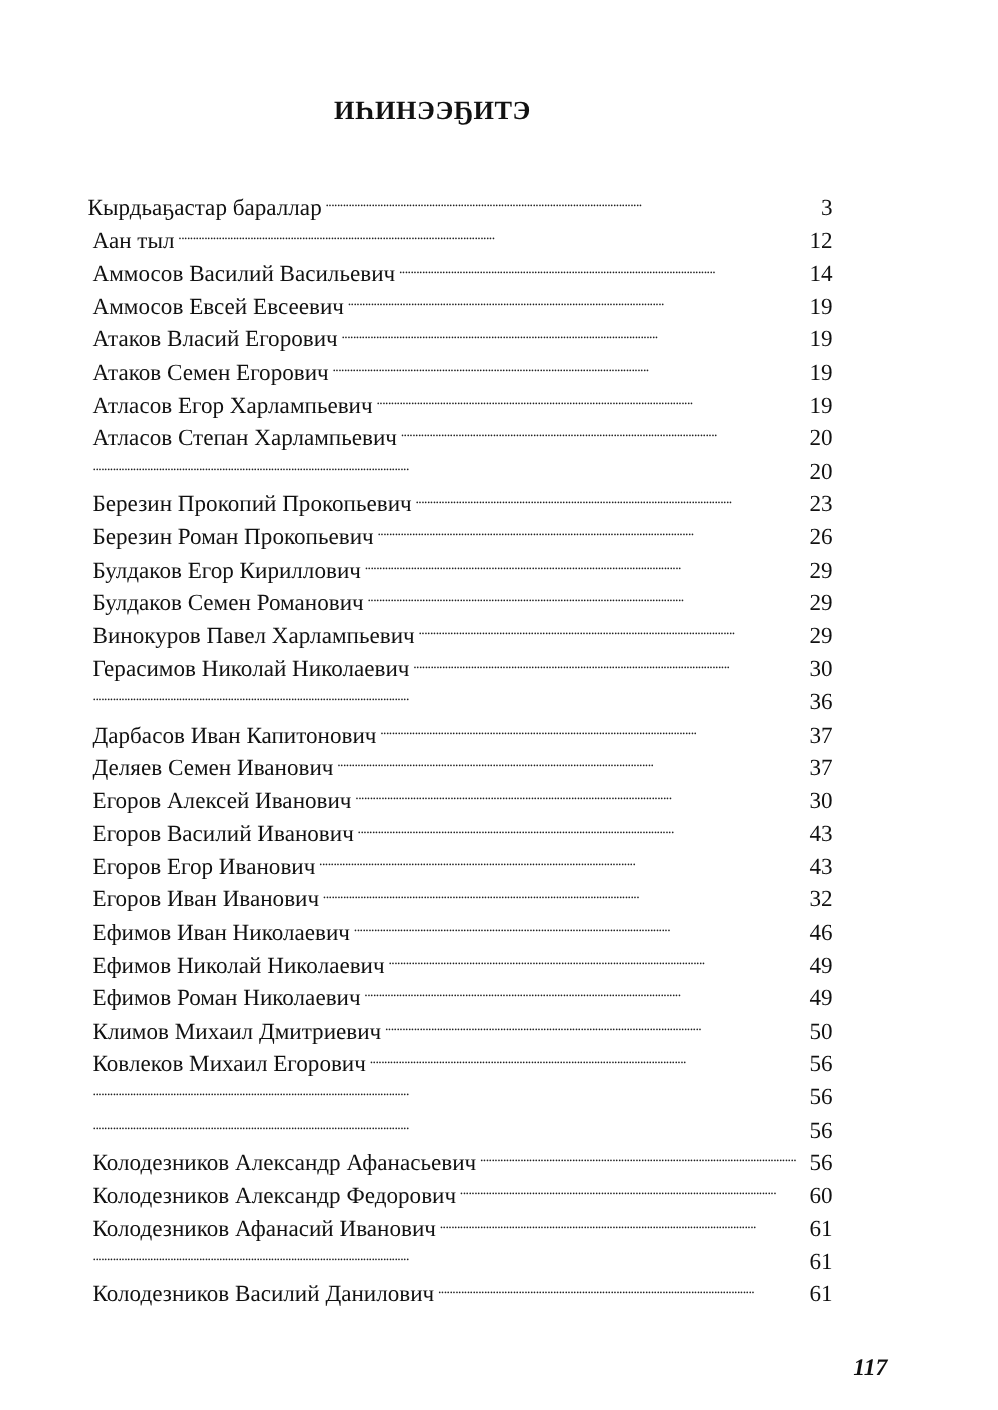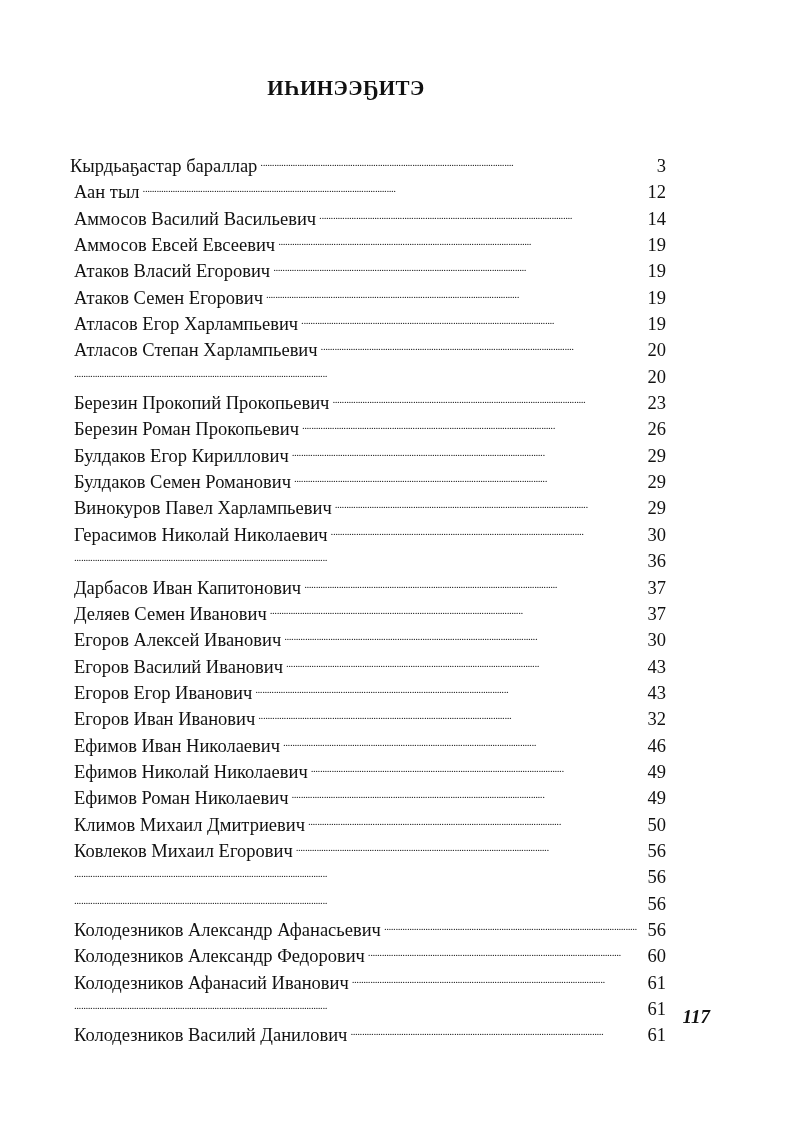--- a/index.html
+++ b/index.html
@@ -67,21 +67,21 @@
     white-space: nowrap;
     color: #222;
   }
   .entry-page {
     flex: 0 0 auto;
     padding-left: 1px;
     text-align: right;
   }
   .page-number {
     position: absolute;
-    top: 1006px;
+    top: 1084px;
     left: 660px;
     width: 50px;
     text-align: right;
     font-size: 19px;
     font-style: italic;
     font-weight: bold;
     margin: 0;
   }
 </style>
 </head>

